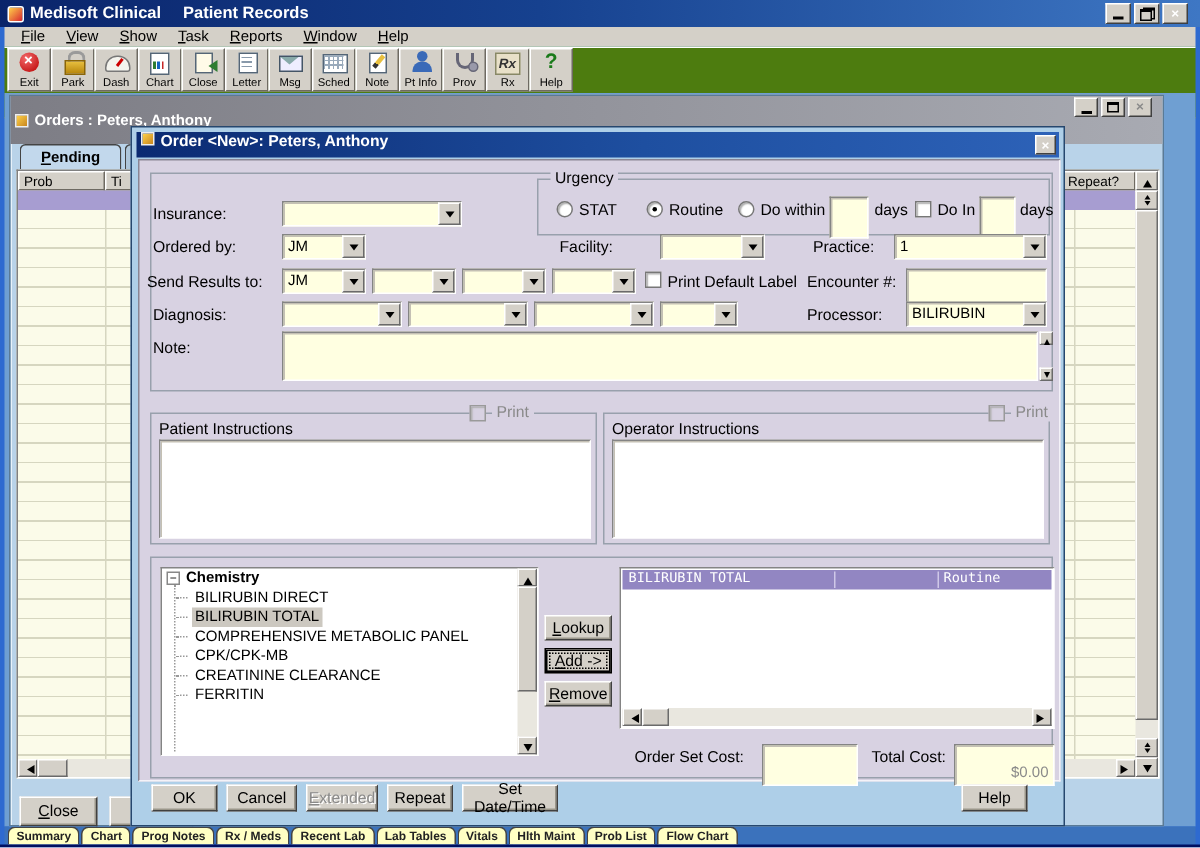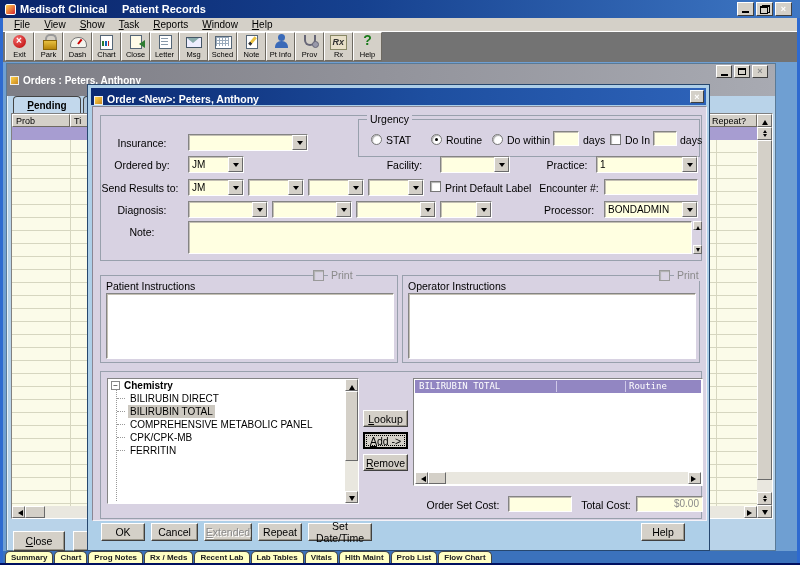--- a/index.html
+++ b/index.html
@@ -20,21 +20,21 @@
   .g-restore{position:relative;width:10px;height:9px}
   .g-restore::before{content:"";position:absolute;right:0;top:0;width:6px;height:5px;border:1px solid #000;border-top-width:2px}
   .g-restore::after{content:"";position:absolute;left:0;bottom:0;width:6px;height:5px;border:1px solid #000;border-top-width:2px;background:#d4d0c8}
   .g-x{font-size:9px;font-weight:bold;line-height:1}
   .g-x.dim{color:#8a8a8a}
 
   .menubar{left:3px;top:18px;width:794px;height:13px;background:#d4d0c8;display:flex;align-items:center;padding-left:4px;font-size:10px}
   .menu-item{padding:0 7px}
   .menu-item u{text-decoration:underline}
 
-  .toolbar{left:3px;top:31px;width:794px;height:48px;background:#737373;border-top:1px solid #fff;border-bottom:1px solid #808080;display:flex;padding:0 0 0 2px}
+  .toolbar{left:3px;top:31px;width:794px;height:48px;background:#4d7c0f;border-top:1px solid #fff;border-bottom:1px solid #808080;display:flex;padding:0 0 0 2px}
   .tbtn{width:29px;height:29px;margin-top:0;border:1px solid;border-color:#fff #6e6a62 #6e6a62 #fff;background:#d4d0c8;display:flex;flex-direction:column;align-items:center;justify-content:flex-end;font-size:7.5px;padding-bottom:1px}
   .ticon{position:relative;width:18px;height:15px;margin-bottom:1px}
   .i-exit::before{content:"";position:absolute;left:2px;top:1px;width:13px;height:13px;border-radius:50%;background:radial-gradient(circle at 35% 30%,#f36a6a,#b80000)}
   .i-exit::after{content:"×";position:absolute;left:0;top:1px;width:17px;text-align:center;color:#fff;font-size:10px;font-weight:bold}
   .i-park::before{content:"";position:absolute;left:5px;top:0;width:8px;height:8px;border:2px solid #9a9a9a;border-bottom:none;border-radius:5px 5px 0 0}
   .i-park::after{content:"";position:absolute;left:3px;top:6px;width:12px;height:8px;background:linear-gradient(#e8c040,#b8860b);border:1px solid #8a6508}
   .i-dash::before{content:"";position:absolute;left:1px;top:3px;width:15px;height:9px;background:#f4f4ee;border:1px solid #777;border-radius:8px 8px 2px 2px}
   .i-dash::after{content:"";position:absolute;left:8px;top:4px;width:2px;height:6px;background:#c00;transform:rotate(38deg);transform-origin:bottom}
   .i-chart::before{content:"";position:absolute;left:2px;top:1px;width:11px;height:13px;background:#fff;border:1px solid #567}
   .i-chart::after{content:"";position:absolute;left:4px;top:7px;width:7px;height:5px;background:linear-gradient(90deg,#2e7d32 0 2px,transparent 2px 3px,#1565c0 3px 5px,transparent 5px 6px,#c62828 6px 8px)}
@@ -85,28 +85,28 @@
   .dbl i{width:0;height:0;border:2px solid transparent}
   .dbl i.u{border-bottom:3px solid #000}
   .dbl i.d{border-top:3px solid #000}
 
   .btn3d{background:#d4d0c8;border:1px solid;border-color:#fff #404040 #404040 #fff;box-shadow:inset -1px -1px 0 #9a968a;font-size:10.5px;text-align:center;display:flex;align-items:center;justify-content:center}
   .btn3d.dis{color:#8a8a8a;text-shadow:1px 1px 0 #fff}
   .btn3d.focus{outline:1px dotted #000;outline-offset:-4px;border-color:#000;box-shadow:0 0 0 1px #000 inset, inset -1px -1px 0 #9a968a}
 
   
   .dlg{left:87px;top:84px;width:623px;height:467px;background:#aecfe8;border:1px solid #26476e;z-index:5}
-  .dtitle{left:3px;top:3px;width:615px;height:17px;background:linear-gradient(90deg,#0b2a72,#1e4fa0 55%,#2d62b8);color:#fff;font-weight:bold;font-size:10.5px;display:flex;align-items:flex-end;padding:0 3px}
+  .dtitle{left:3px;top:3px;width:615px;height:17px;background:linear-gradient(90deg,#0b2a72,#1e4fa0 55%,#2d62b8);color:#fff;font-weight:bold;font-size:10.5px;display:flex;align-items:flex-start;padding:0 3px}
   .dclose{position:absolute;right:2px;top:2px;width:14px;height:13px;background:#d4d0c8;border:1px solid;border-color:#fff #404040 #404040 #fff;font-size:9px;font-weight:bold;display:flex;align-items:center;justify-content:center}
   .dpanel{left:4px;top:21px;width:615px;height:415px;background:#d8d2e2;border:1px solid;border-color:#8a8694 #f4f2f8 #f4f2f8 #8a8694}
-  .lbl{position:absolute;font-size:10.5px;text-align:center;white-space:nowrap}
+  .lbl{position:absolute;font-size:10.5px;text-align:left;white-space:nowrap}
   .lbl.left{text-align:left}
   .grp{position:absolute;border:1px solid #98a0ac}
   .grp-cap{position:absolute;top:-7px;background:#d8d2e2;padding:0 3px;font-size:10.5px}
-  .fld{position:absolute;height:16px;background:#ffffe1;border:1px solid;border-color:#848484 #fff #fff #848484;box-shadow:inset 1px 1px 0 #c4c0b4;font-size:10px;padding:1px 3px}
+  .fld{position:absolute;height:16px;background:#ffffe1;border:1px solid;border-color:#848484 #fff #fff #848484;box-shadow:inset 1px 1px 0 #c4c0b4;font-size:10px;padding:13px 3px}
   .fld.white{background:#fff}
   .dd{position:absolute;height:17px;background:#ffffe1;border:1px solid;border-color:#848484 #fff #fff #848484;box-shadow:inset 1px 1px 0 #c4c0b4;font-size:10px}
   .dd-val{position:absolute;left:3px;top:2px}
   .dd-btn{position:absolute;right:0;top:0;bottom:0;width:15px;background:#d4d0c8;border:1px solid;border-color:#fff #6a6a6a #6a6a6a #fff;display:flex;align-items:center;justify-content:center}
   .dd-btn b{width:0;height:0;border:3px solid transparent;border-top:4px solid #000;margin-top:4px}
   .radio{position:absolute;width:11px;height:11px;border-radius:50%;background:#fff;border:1px solid #777;box-shadow:inset 1px 1px 1px #b0b0b0}
   .radio.sel::after{content:"";position:absolute;left:3px;top:3px;width:3px;height:3px;border-radius:50%;background:#000}
   .chk{position:absolute;width:11px;height:11px;background:#fff;border:1px solid #777;box-shadow:inset 1px 1px 1px #b0b0b0}
   .chk.dis{background:#d8d2e2;border-color:#9a9a9a}
   .dim-lbl{color:#8a8a8a}
@@ -395,21 +395,21 @@
           </span>
         </div>
       <div class="dd" style="left:347px;top:94px;width:52px">
           <span class="dd-val"></span>
           <span class="dd-btn">
             <b></b>
           </span>
         </div>
       <div class="lbl" style="left:445px;top:97px;width:62px">Processor:</div>
       <div class="dd" style="left:511px;top:94px;width:94px">
-        <span class="dd-val">BONDADMIN</span>
+        <span class="dd-val">BILIRUBIN</span>
         <span class="dd-btn">
             <b></b>
           </span>
       </div>
 
       <div class="lbl" style="left:9px;top:119px;width:80px">Note:</div>
       <div class="fld" style="left:95px;top:114px;width:504px;height:33px"></div>
       <div class="abs" style="left:600px;top:114px;width:9px;height:33px">
         <span class="sbtn abs" style="left:0;top:0;width:9px;height:9px">
             <i class="arr mini up"></i>
@@ -449,20 +449,24 @@
                 <span class="dash"></span>
                 <span class="leaf sel">BILIRUBIN TOTAL</span>
               </div>
               <div class="tnode">
                 <span class="dash"></span>
                 <span class="leaf">COMPREHENSIVE METABOLIC PANEL</span>
               </div>
               <div class="tnode">
                 <span class="dash"></span>
                 <span class="leaf">CPK/CPK-MB</span>
+              </div>
+              <div class="tnode">
+                <span class="dash"></span>
+                <span class="leaf">CREATININE CLEARANCE</span>
               </div>
               <div class="tnode">
                 <span class="dash"></span>
                 <span class="leaf">FERRITIN</span>
               </div>
             </div>
           <div class="abs track" style="right:0;top:0;width:13px;height:124px">
             <div class="abs sbtn" style="left:0;top:0;width:13px;height:12px">
                 <i class="arr up"></i>
               </div>

